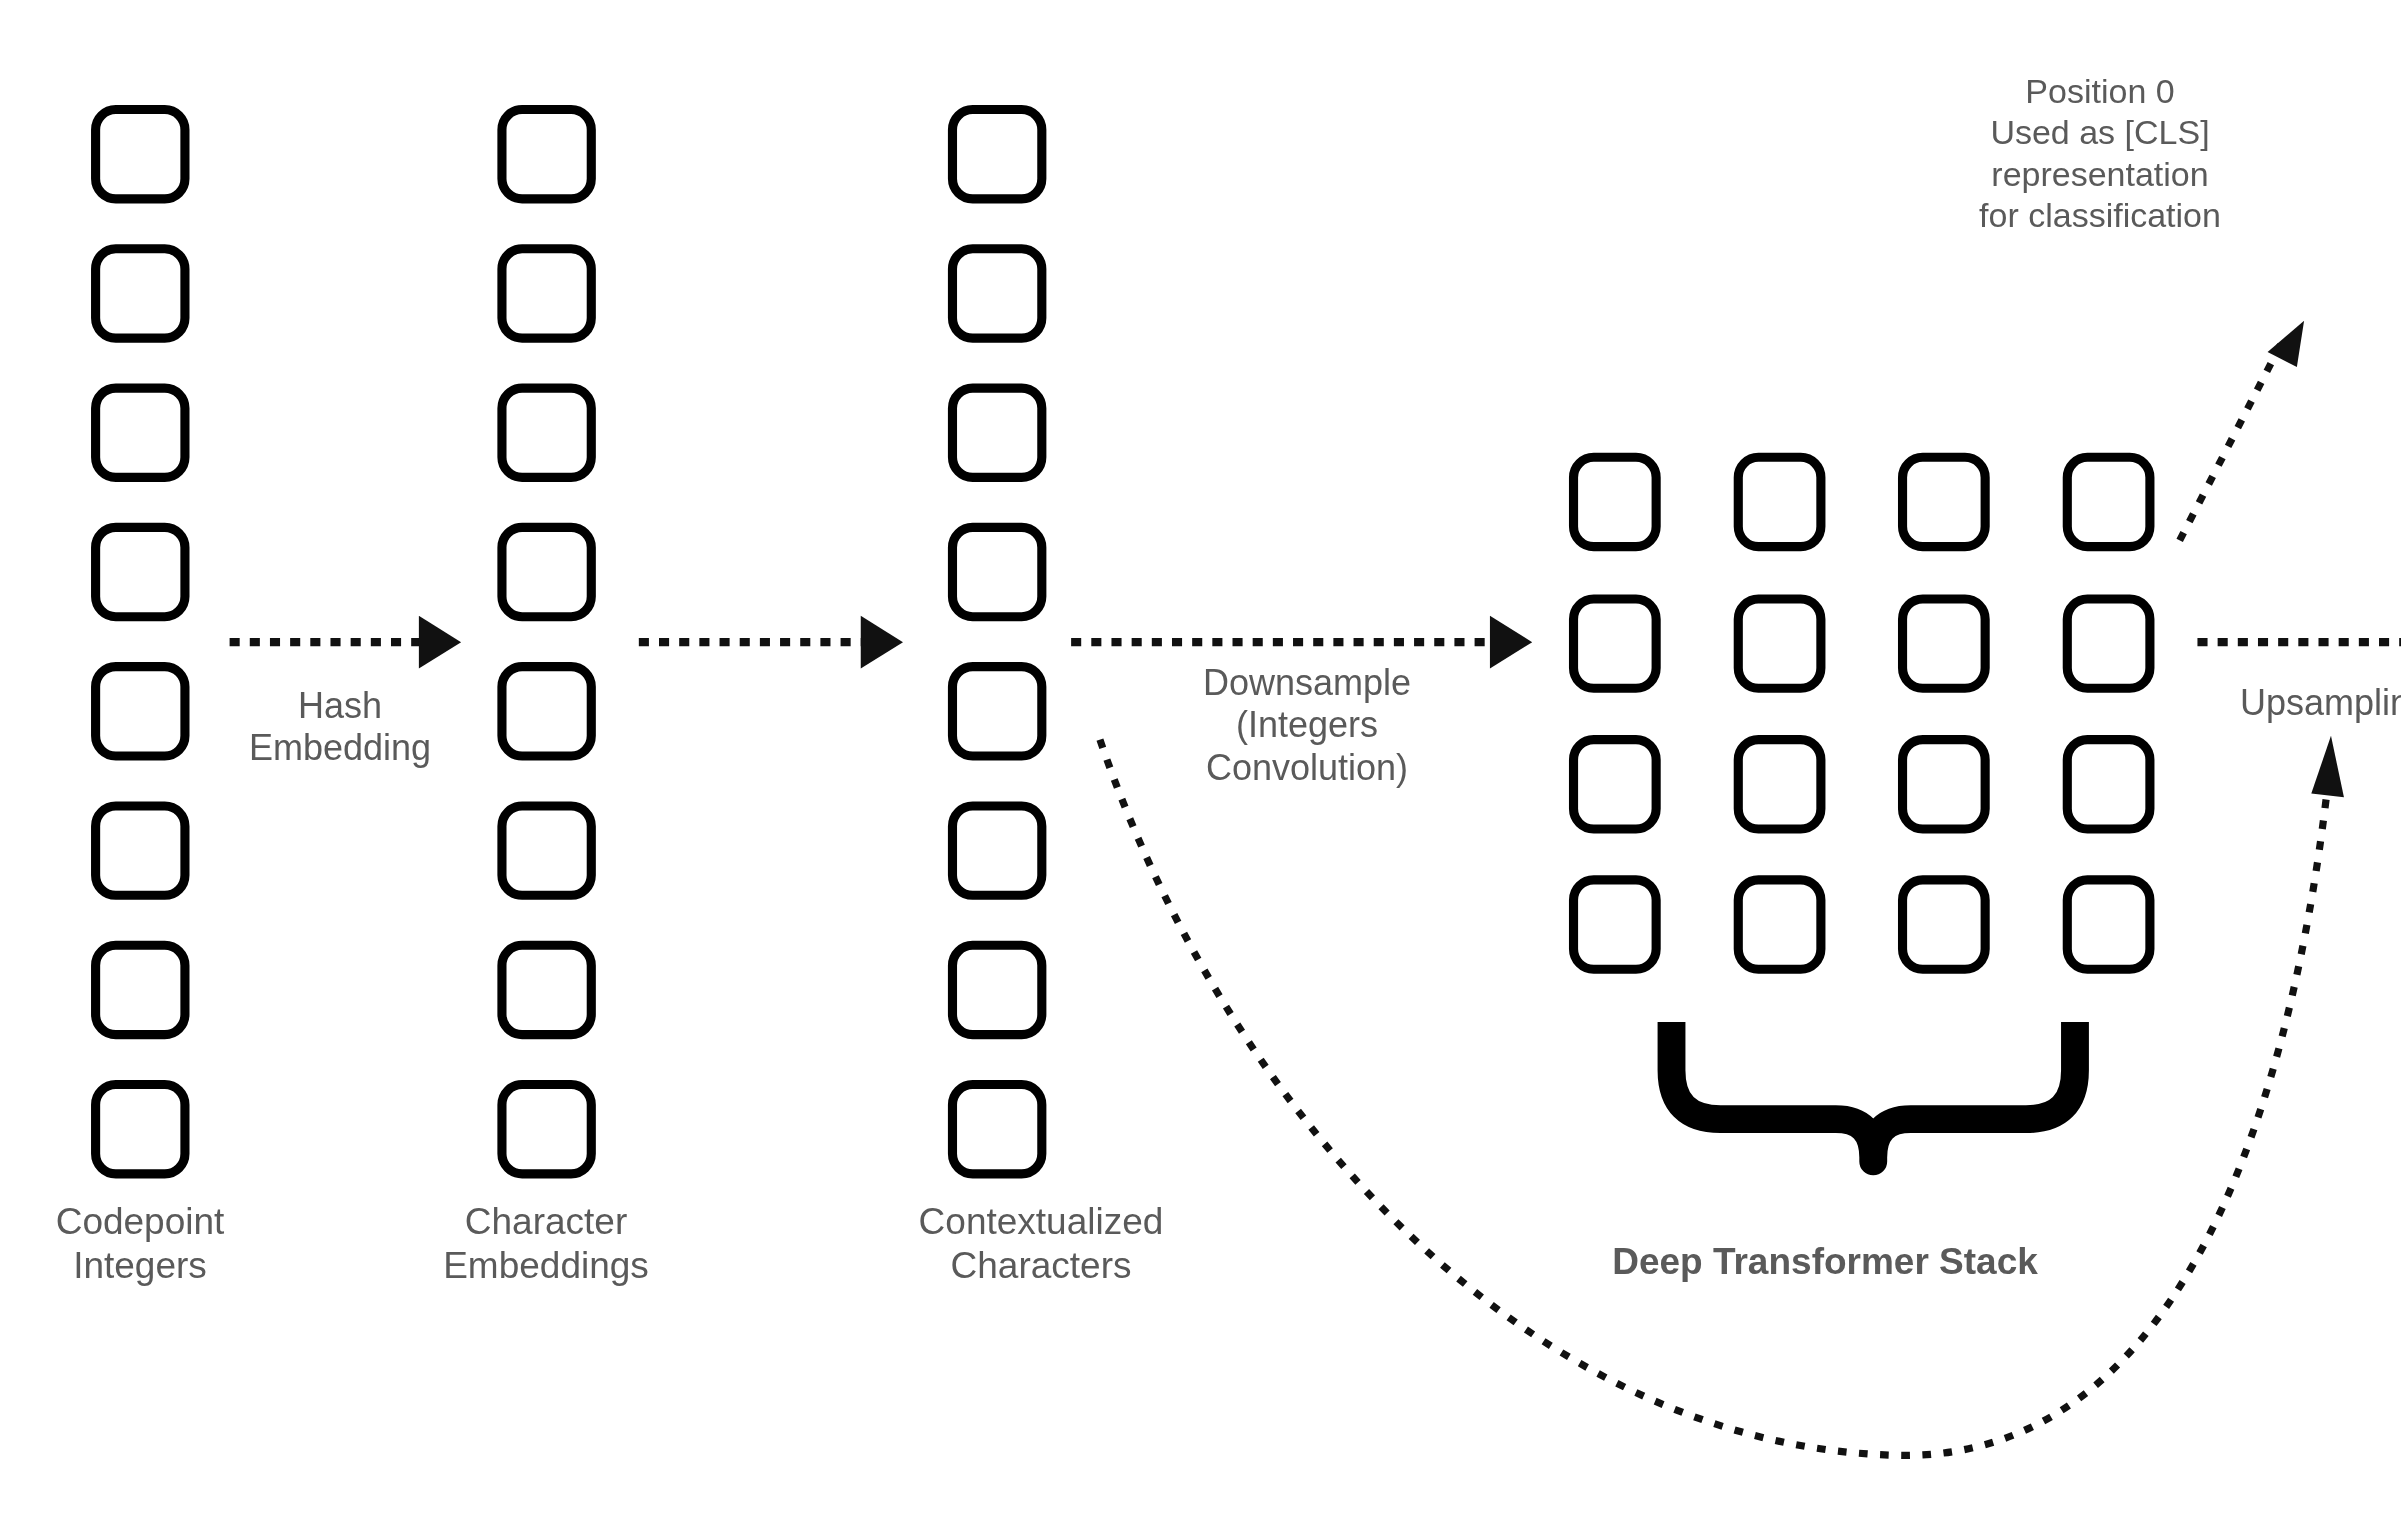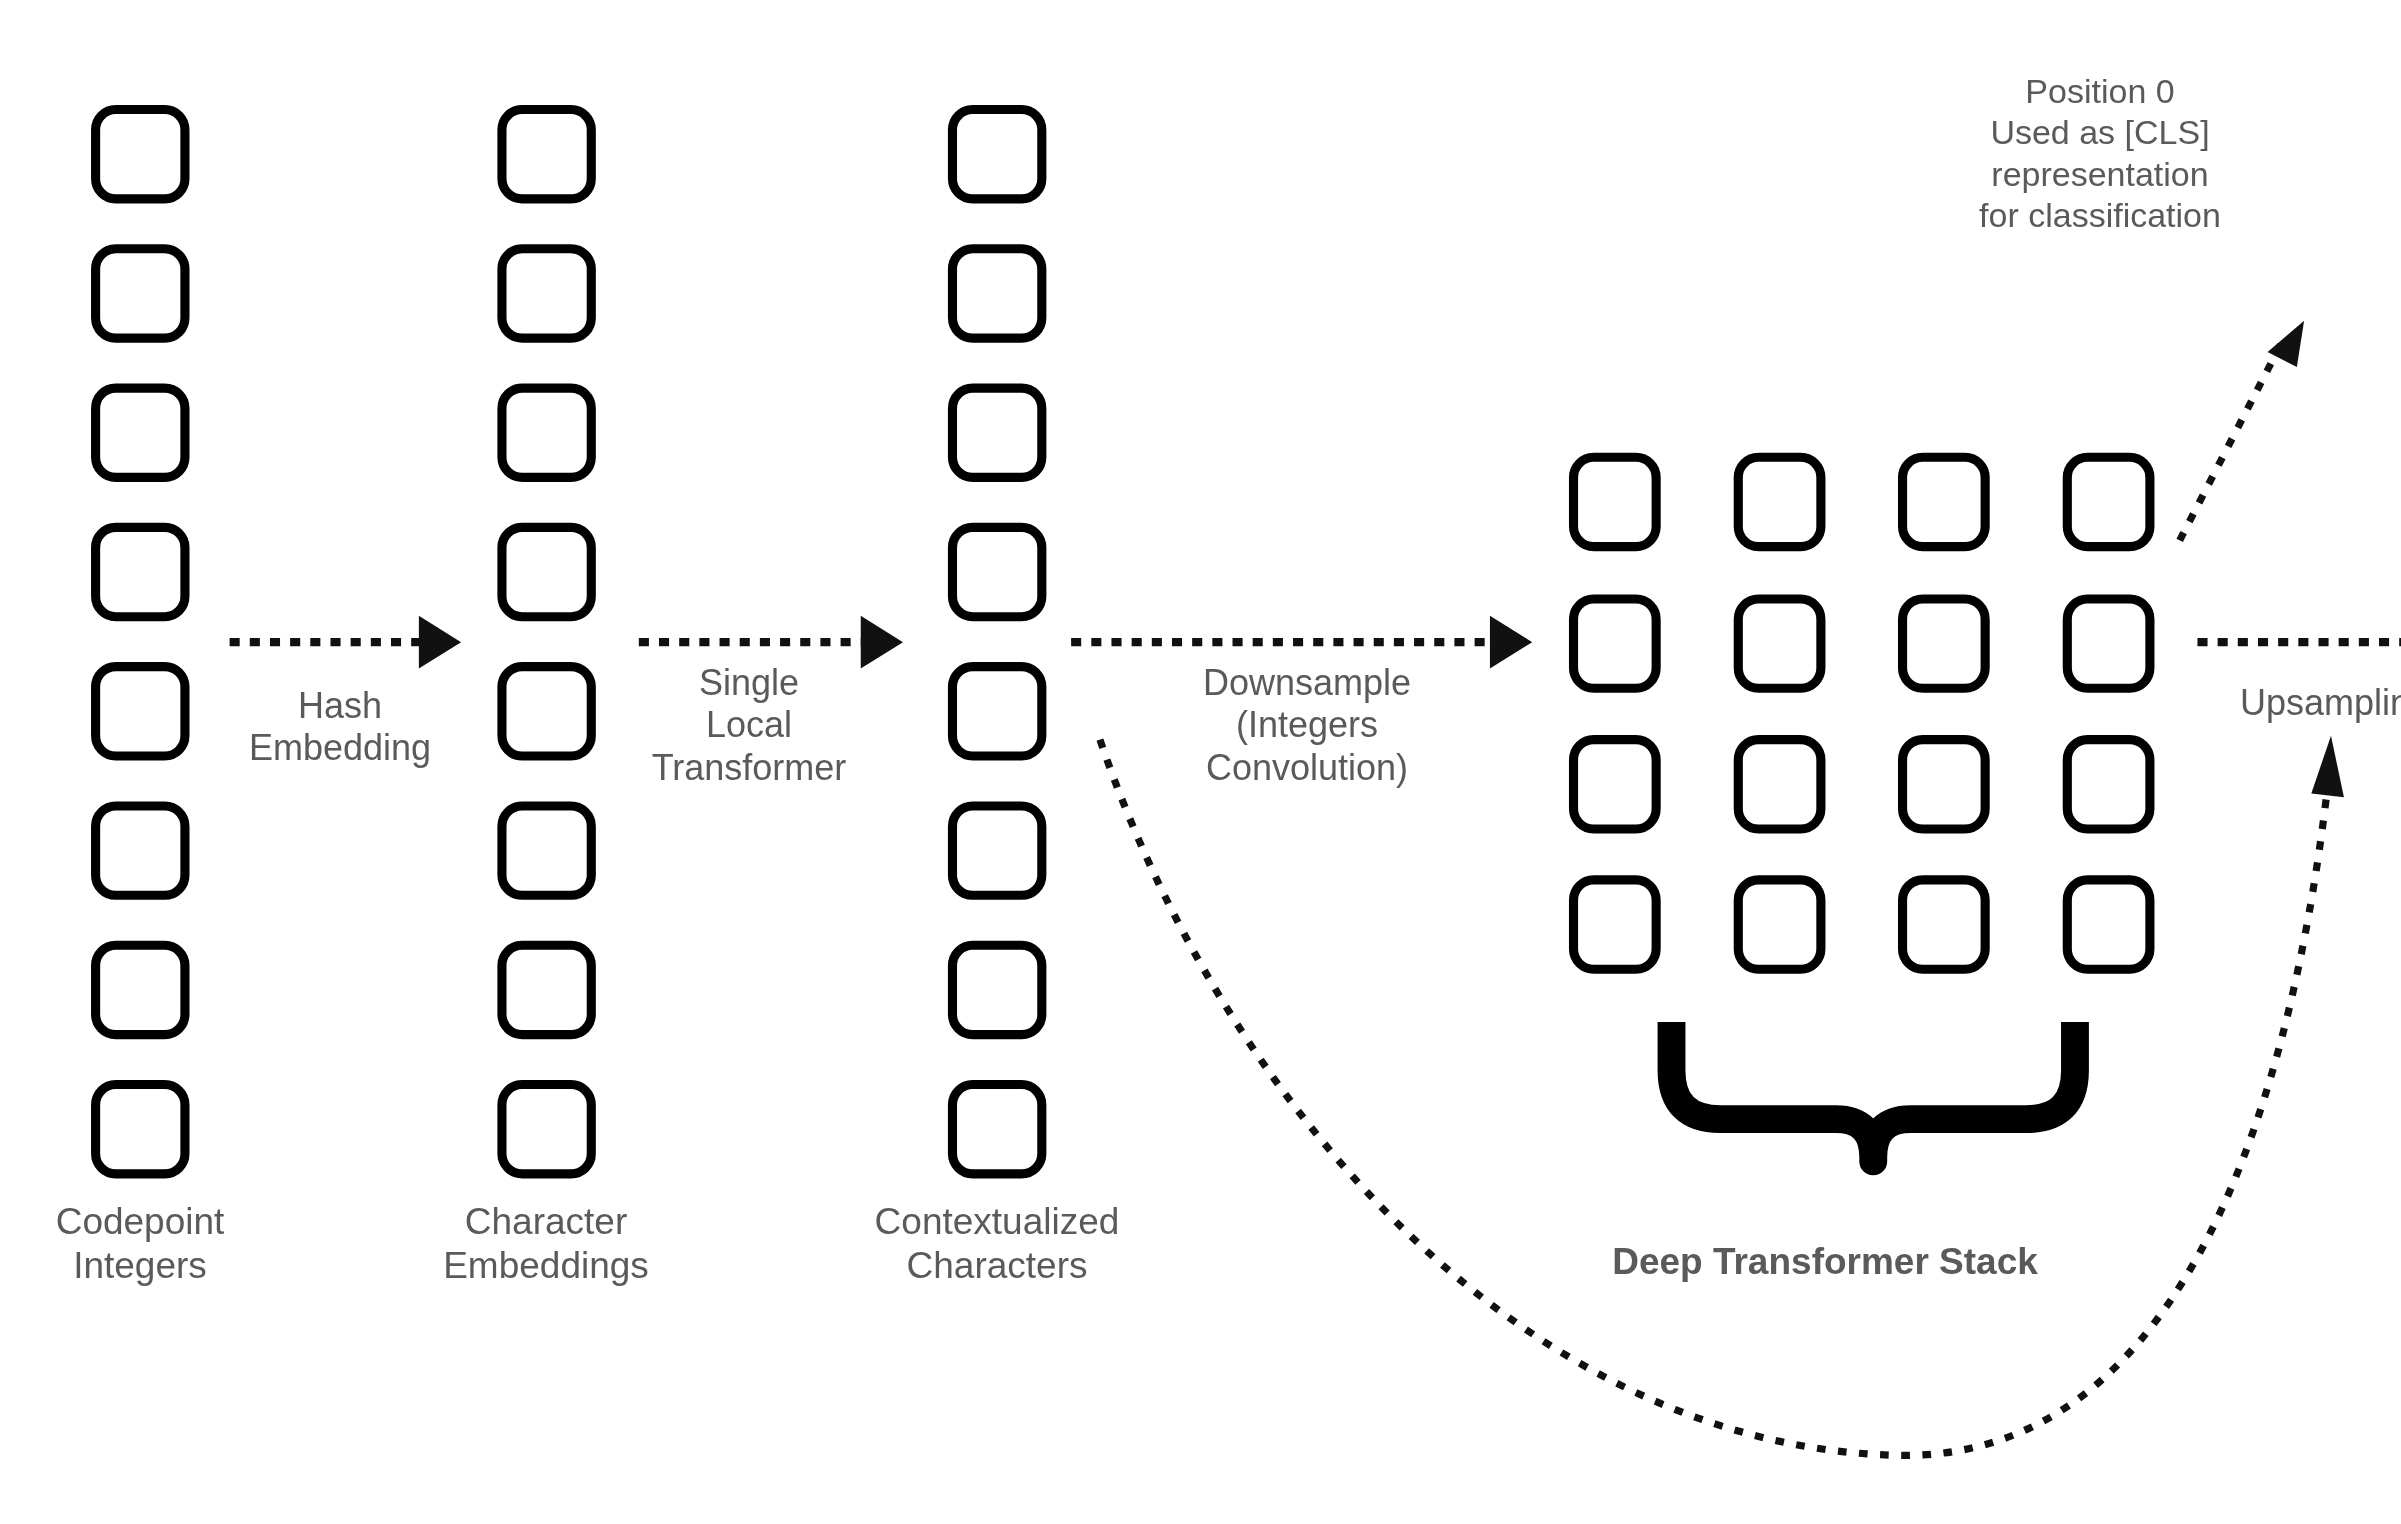--- a/index.html
+++ b/index.html
@@ -213,34 +213,31 @@
     </g>
 
   </svg>
 
   <div class="label-text col-caption" style="left:-52px; top:1200px; width:384px;">Codepoint
 Integers</div>
 
   <div class="label-text col-caption" style="left:354px; top:1200px; width:384px;">Character
 Embeddings</div>
 
-  <div class="label-text col-caption" style="left:805px; top:1200px; width:384px;">Contextualized
+  <div class="label-text col-caption" style="left:849px; top:1200px; width:384px;">Contextualized
 Characters</div>
 
   <div class="label-text col-caption" style="left:2394px; top:1210px; width:480px;">Concatenated
 Representations</div>
 
   <div class="label-text stack-caption" style="left:1585px; top:1240px; width:480px;font-weight:bold;">Deep Transformer Stack</div>
 
   <div class="label-text arrow-caption" style="left:148px; top:685px; width:384px;">Hash
 Embedding</div>
 
-  <div class="label-text arrow-caption" style="left:557px; top:662px; width:384px;">Single
-Local
-Transformer</div>
 
   <div class="label-text arrow-caption" style="left:1115px; top:662px; width:384px;">Downsample
 (Integers
 Convolution)</div>
 
   <div class="label-text arrow-caption" style="left:2143px; top:682px; width:384px;">Upsampling</div>
 
   <div class="label-text cls-note" style="left:1860px; top:71px; width:480px;">Position 0
 Used as [CLS]
 representation

